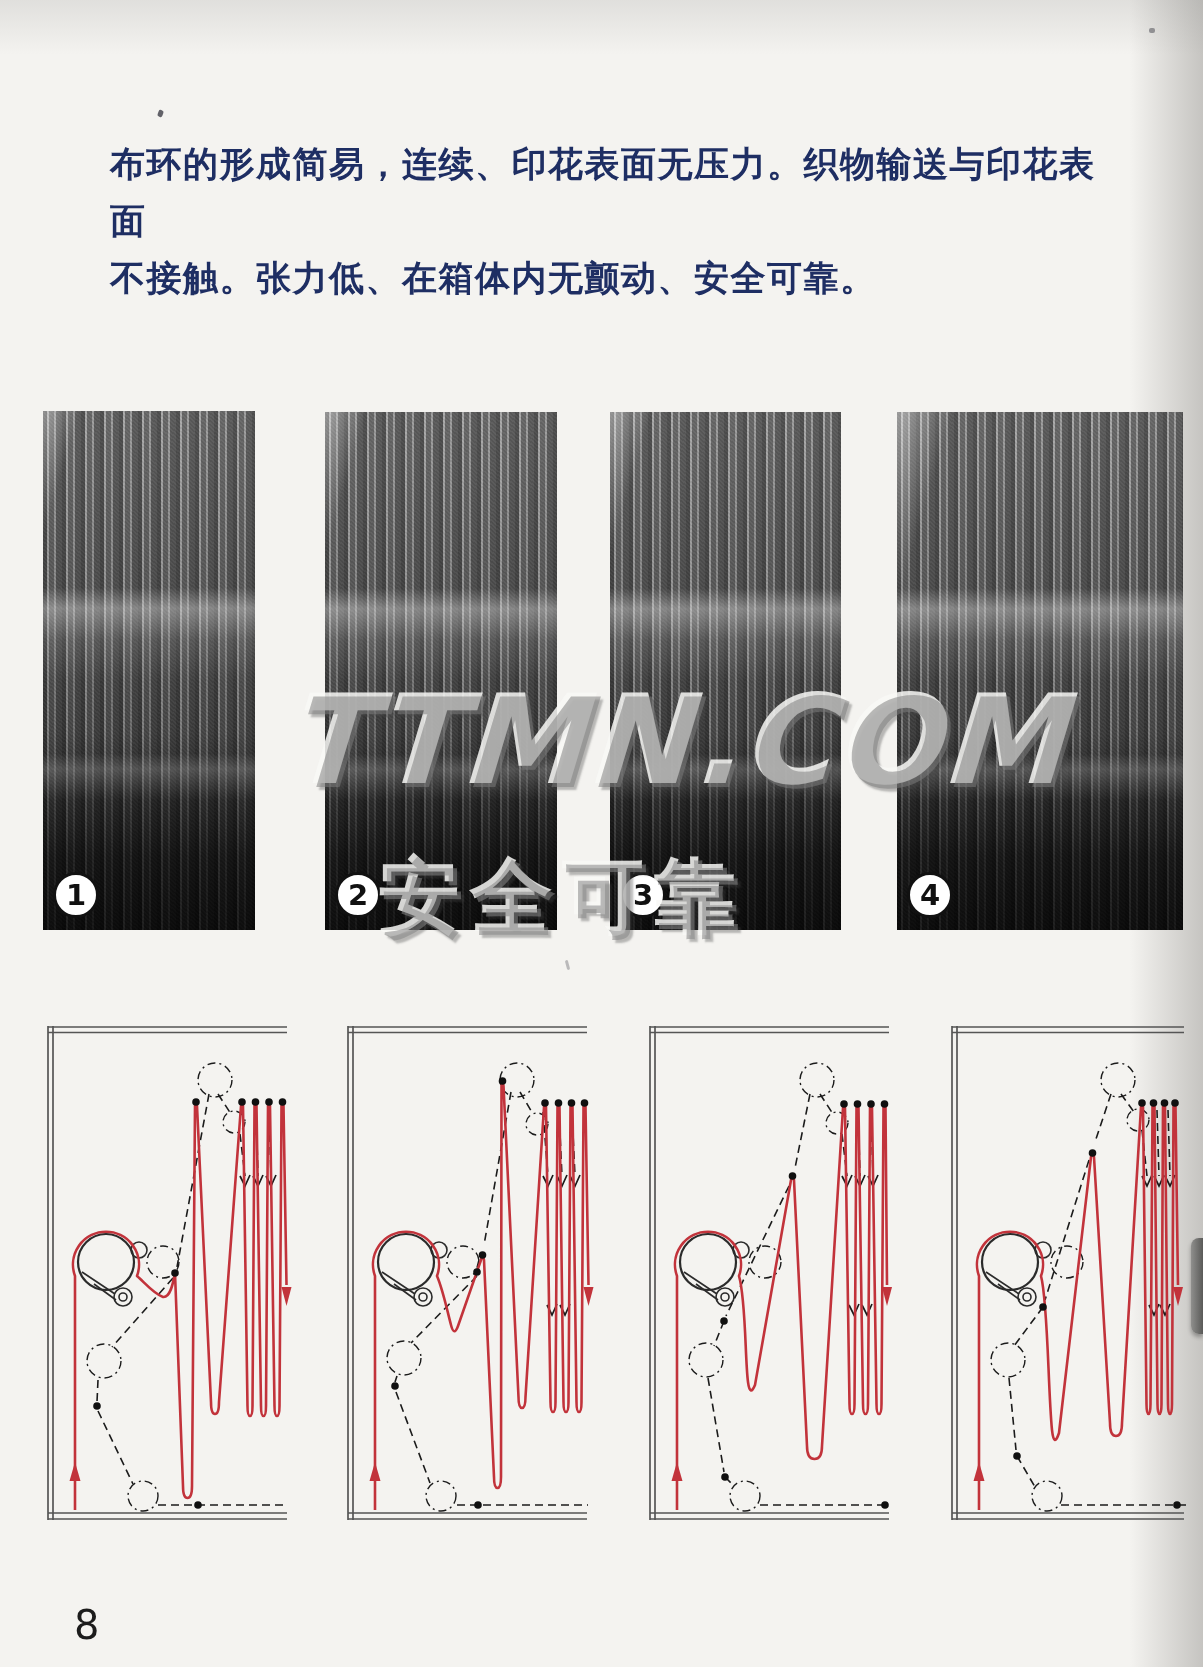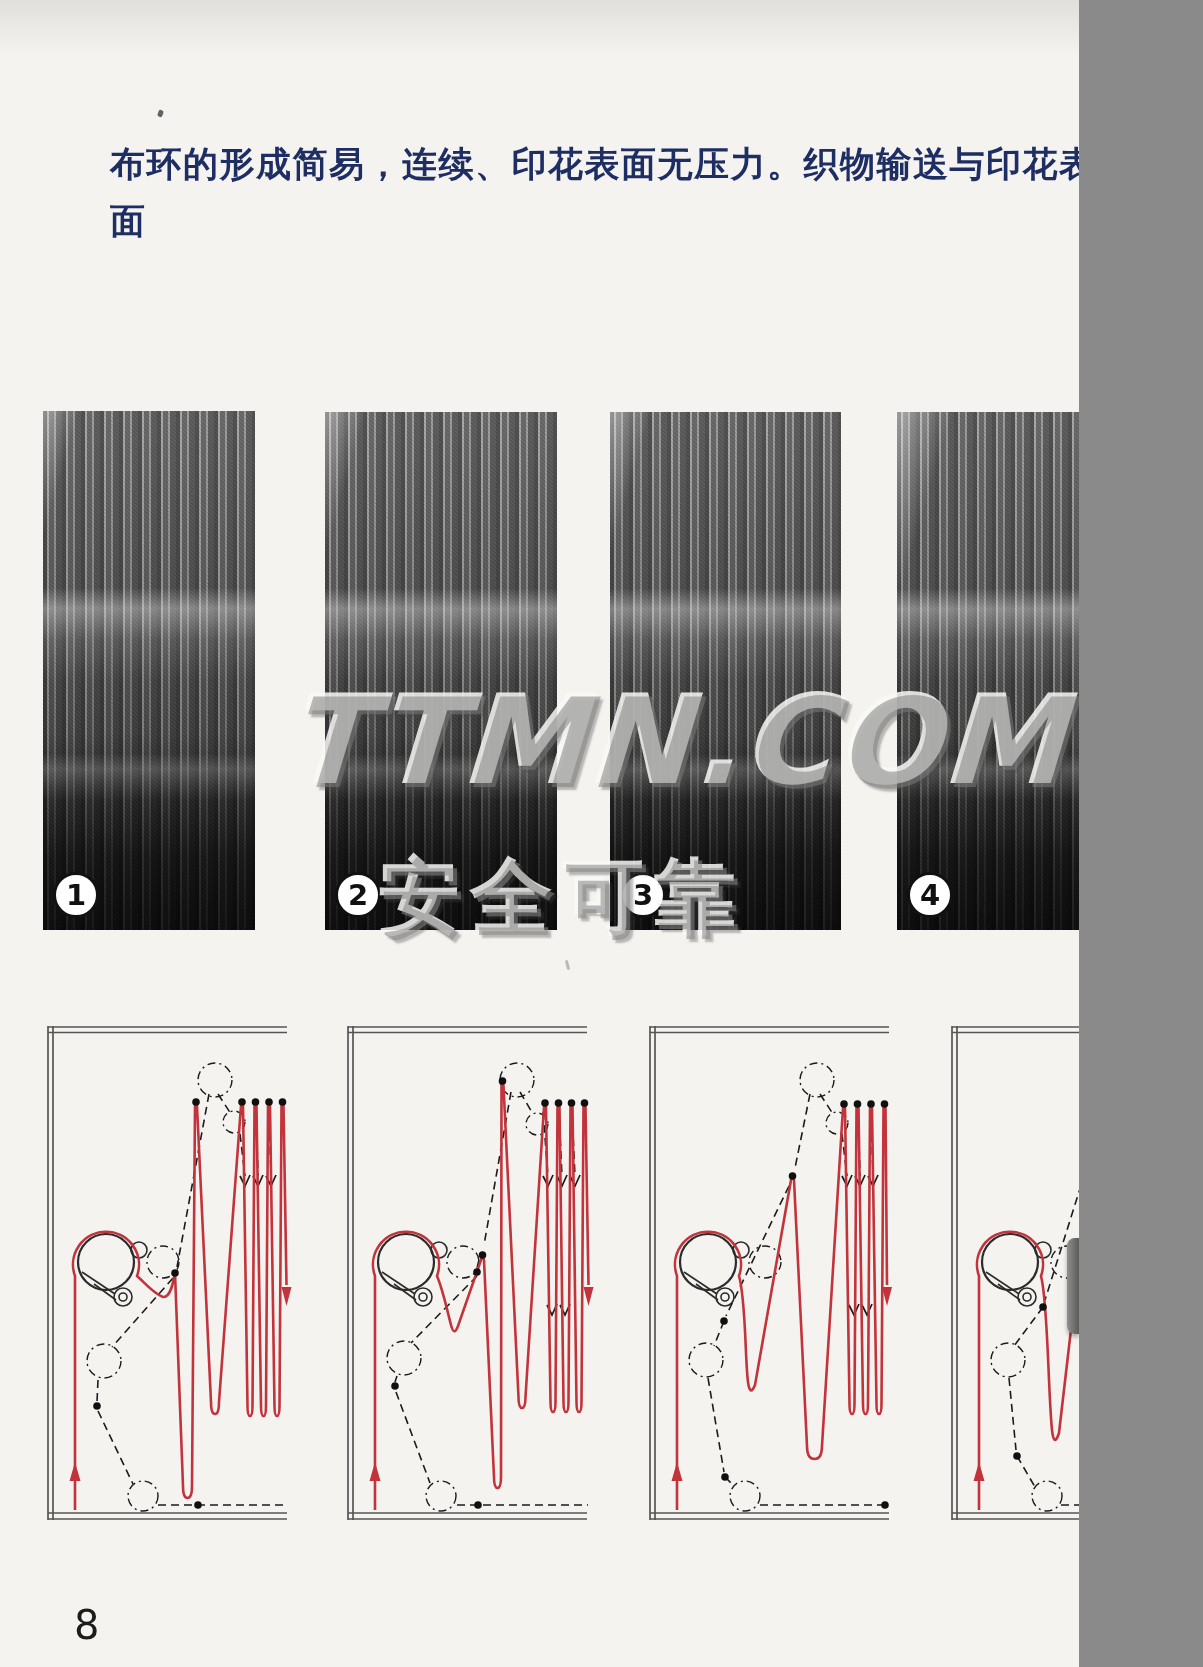--- a/index.html
+++ b/index.html
@@ -1,18 +1,18 @@
 <!DOCTYPE html>
 <html style="--intro-text: #1e2e63; --fabric-path: #c2333b; --chain-path: #1b1b1b; --frame-line: #555555; --paper: #f4f3f0;"><head>
 <meta charset="utf-8">
 <style>
   * { margin:0; padding:0; box-sizing:border-box; }
   html,body { background:#8a8a8a; }
   .page {
-    position:relative; width:1079px; height:1667px; overflow:hidden;
+    position:relative; width:1203px; height:1667px; overflow:hidden;
     background:
       linear-gradient(180deg, rgba(120,120,118,0.16) 0, rgba(120,120,118,0) 55px),
       linear-gradient(90deg, rgba(0,0,0,0) 0 1130px, rgba(110,108,104,0.18) 1168px, rgba(90,88,84,0.30) 1203px),
       var(--paper,#f4f3f0);
     font-family:"DejaVu Sans","Liberation Sans",sans-serif;
   }
   
   .intro {
     position:absolute; left:110px; top:136px; width:990px;
     color:var(--intro-text,#1e2e63);
@@ -71,20 +71,21 @@
     box-shadow:0 3px 4px rgba(0,0,0,0.3);
   }
 </style>
 </head>
 <body>
 
 <div class="page">
 
   <div class="intro">
     <div>布环的形成简易，连续、印花表面无压力。织物输送与印花表面</div>
+    <div>不接触。张力低、在箱体内无颤动、安全可靠。</div>
   </div>
 
   <div class="photo" style="left:43px;  top:411px; width:212px; height:519px;">
     <div class="beam"></div>
     <div class="badge">
         <span>1</span>
       </div>
   </div>
   <div class="photo" style="left:325px; top:412px; width:232px; height:518px;">
     <div class="beam"></div>

